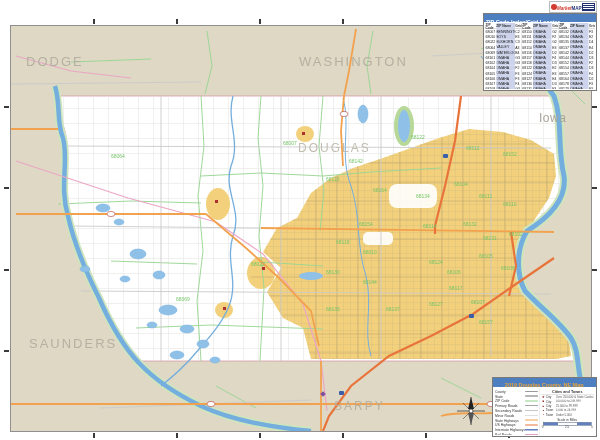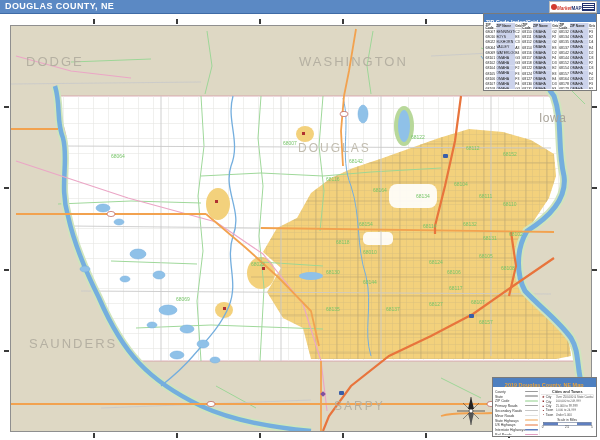--- a/index.html
+++ b/index.html
@@ -61,23 +61,20 @@
   .lg-bar{height:5px;border:1px solid #44597f;margin:0 4px;
           background:linear-gradient(90deg,#5f7fc0 0 30%,#fff 30% 70%,#5f7fc0 70% 100%);}
   .lg-ticks{display:flex;justify-content:space-between;margin:0 2px;font-size:6px;color:#333;}
   svg text{font-family:"Liberation Sans",sans-serif;}
 </style>
 </head>
 <body>
 
 <div id="page">
 
-  <div class="titlebar">
-    <span class="ttl">DOUGLAS COUNTY, NE</span>
-  </div>
   <div class="logo">
     <span class="logo-dot"></span>
     <span class="logo-txt"><span class="logo-market">Market</span><span class="logo-maps">MAPS</span></span>
     <span class="logo-box">
         <i></i>
         <i></i>
         <i></i>
       </span>
   </div>
 

